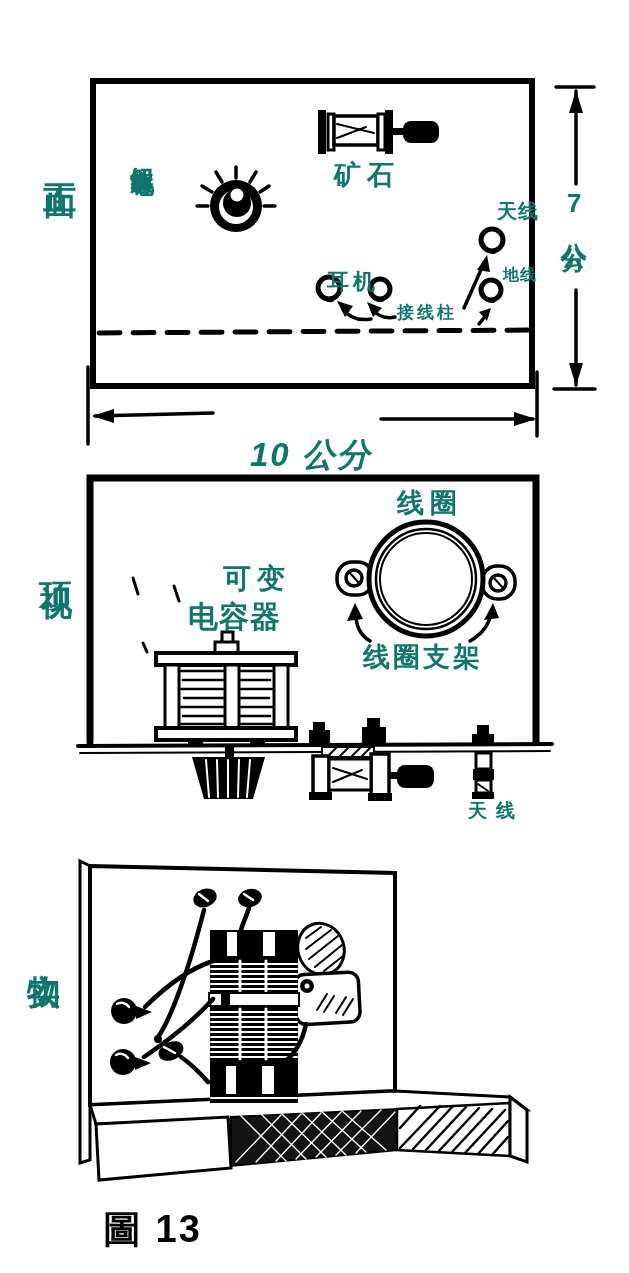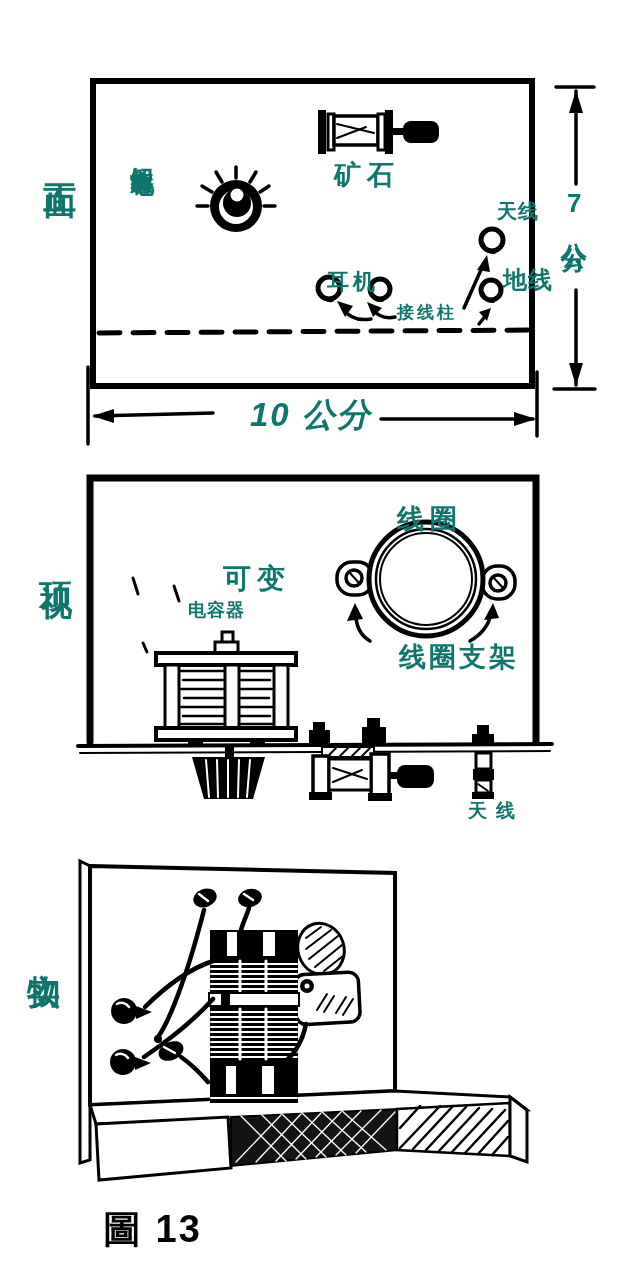--- a/index.html
+++ b/index.html
@@ -8,21 +8,21 @@
     position:relative; width:629px; height:1273px; background:#ffffff;
     font-family:"Liberation Sans","DejaVu Sans",sans-serif; color:#000;
     overflow:hidden;
   }
   svg.art { position:absolute; left:0; top:0; }
   .lbl {
     position:absolute; font-weight:700; color:#0f766e;
     line-height:1.05; white-space:nowrap;
   }
   .v { writing-mode:vertical-rl; text-orientation:upright; }
-  .it { font-style:italic; }
+  .it { font-style:italic;margin-top:40px; }
   .caption {
     position:absolute; left:103px; top:1204px; display:flex; gap:40px;
     font-size:38px; font-weight:700; letter-spacing:2px;
   }
 </style>
 </head>
 <body>
 
 <div class="page">
 
@@ -326,30 +326,30 @@
         <line x1="164" y1="1047" x2="175" y2="1053" stroke="#fff" stroke-width="2.5"></line>
       </g>
     </g>
   </svg>
 
   <div class="lbl v" style="left:42px; top:158px; font-size:33px; letter-spacing:3px;">正面</div>
   <div class="lbl v" style="left:130px; top:152px; font-size:24px; letter-spacing:-1px;">电容器旋钮</div>
   <div class="lbl" style="left:334px; top:161px; font-size:27px; letter-spacing:6px;">矿石</div>
   <div class="lbl" style="left:327px; top:242px; font-size:22px; letter-spacing:4px;margin-top:28px;">耳机</div>
   <div class="lbl" style="left:497px; top:201px; font-size:20px; letter-spacing:1px;">天线</div>
-  <div class="lbl" style="left:503px; top:267px; font-size:24px; letter-spacing:1px;">地线</div>
+  <div class="lbl" style="left:503px; top:267px; font-size:16px; letter-spacing:1px;">地线</div>
   <div class="lbl" style="left:397px; top:304px; font-size:17px; letter-spacing:3px;">接线柱</div>
   <div class="lbl v" style="left:560px; top:188px; font-size:26px; letter-spacing:4px;">7公分</div>
   <div class="lbl it" style="left:250px; top:398px; font-size:33px; letter-spacing:2px;">10 公分</div>
 
   <div class="lbl v" style="left:38px; top:556px; font-size:33px; letter-spacing:3px;">顶视</div>
-  <div class="lbl" style="left:397px; top:489px; font-size:27px; letter-spacing:6px;margin-top:16px;">线圈</div>
+  <div class="lbl" style="left:397px; top:489px; font-size:27px; letter-spacing:6px;">线圈</div>
   <div class="lbl" style="left:211px; top:564px; font-size:28px; letter-spacing:6px;margin-left:12px;">可变</div>
-  <div class="lbl" style="left:188px; top:601px; font-size:18px; letter-spacing:1px;">电容器</div>
-  <div class="lbl" style="left:363px; top:643px; font-size:27px; letter-spacing:3px;margin-left:36px;">线圈支架</div>
+  <div class="lbl" style="left:188px; top:601px; font-size:30px; letter-spacing:1px;">电容器</div>
+  <div class="lbl" style="left:363px; top:643px; font-size:27px; letter-spacing:3px;">线圈支架</div>
   <div class="lbl" style="left:468px; top:801px; font-size:19px; letter-spacing:9px; font-weight:600;">天线</div>
 
   <div class="lbl v" style="left:26px; top:947px; font-size:33px; letter-spacing:3px;">实物</div>
 
   <div class="caption">
     <span>圖 13</span>
   </div>
 
 </div>
 

